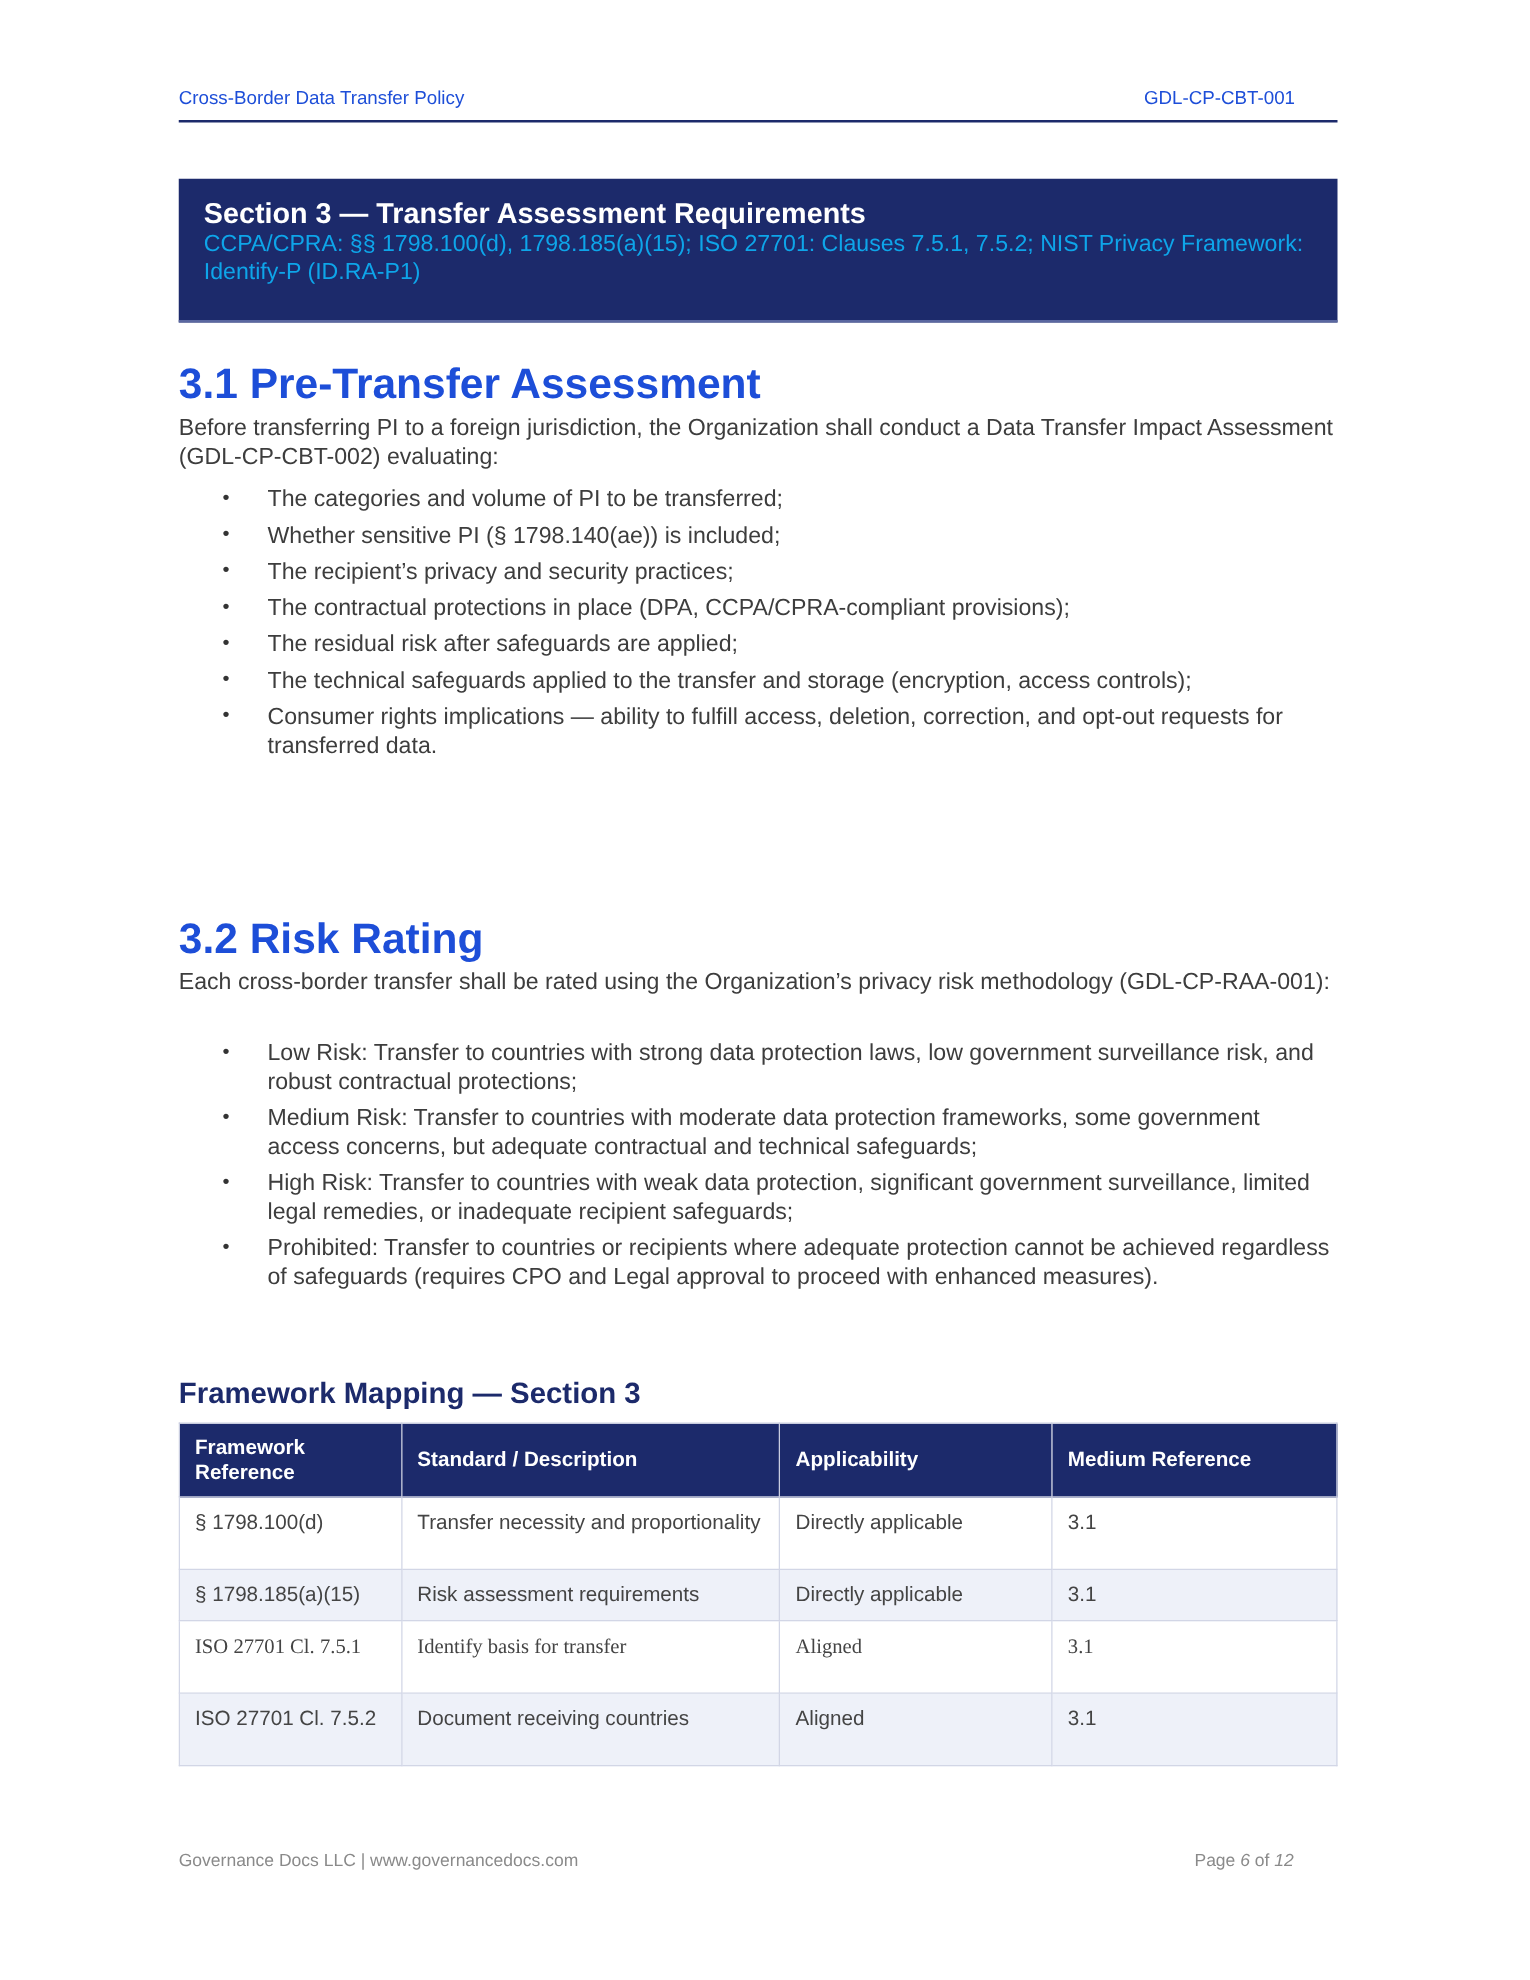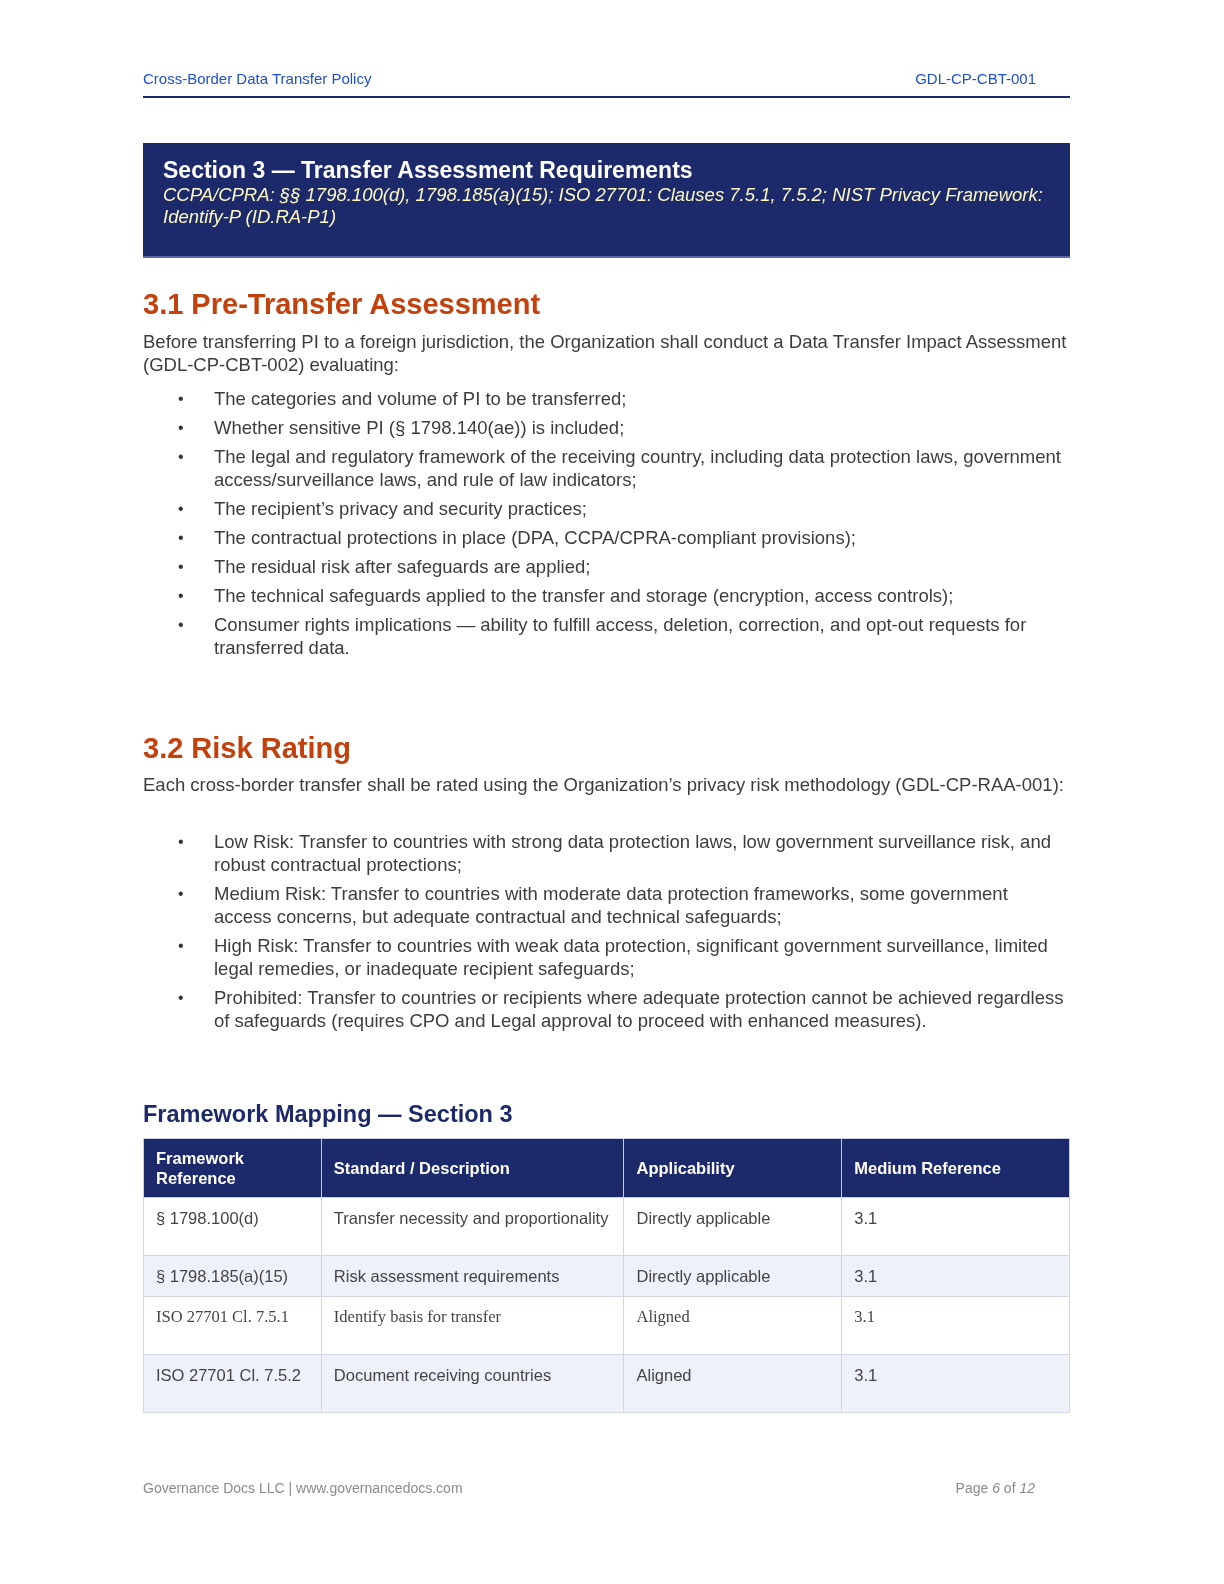--- a/index.html
+++ b/index.html
@@ -2,22 +2,22 @@
 <html><head>
 <meta charset="utf-8">
 <style>
   html, body { margin: 0; padding: 0; background: #ffffff; }
   body { width: 1224px; height: 1584px; position: relative; font-family: "Liberation Sans", sans-serif; color: #3d3d3d; }
   .page { position: absolute; left: 143px; top: 0; width: 927px; }
   .running-header { position: absolute; top: 70px; left: 0; width: 927px; height: 26px; border-bottom: 2px solid #1c2a6b; display: flex; justify-content: space-between; font-size: 15px; color: #1d4ed8; }
   .running-header .right { padding-right: 34px; }
   .banner { position: absolute; top: 143px; left: 0; width: 927px; height: 115px; background: #1c2a6b; border-bottom: 2px solid #5a67a0; box-sizing: border-box; padding: 14px 20px 0 20px; }
   .banner-title { color: #ffffff; font-weight: bold; font-size: 23px; line-height: 27px; }
-  .banner-sub { color: #fef9c3; font-style: italic; font-size: 18.5px; line-height: 22px; }
-  h2 { margin: 0; color: #c2410c; font-size: 29px; font-weight: bold; position: absolute; left: 0; }
+  .banner-sub { color: #0ea5e9; font-size: 18.5px; line-height: 22px; }
+  h2 { margin: 0; color: #1d4ed8; font-size: 34px; font-weight: bold; position: absolute; left: 0; }
   p.body { margin: 0; font-size: 18.5px; line-height: 23px; position: absolute; left: 0; width: 927px; }
   ul.bullets { margin: 0; padding: 0; list-style: none; position: absolute; left: 0; width: 927px; }
   ul.bullets li { position: relative; padding-left: 71px; font-size: 18.5px; line-height: 23px; margin-bottom: 6px; }
   ul.bullets li::before { content: "\2022"; position: absolute; left: 35px; top: 0; font-size: 16px; color: #333; }
   h3.table-title { margin: 0; color: #1c2a6b; font-size: 23.5px; font-weight: bold; position: absolute; left: 0; top: 1101px; }
   table.map { position: absolute; top: 1138px; left: 0; width: 927px; border-collapse: collapse; font-size: 16.5px; }
   table.map th { background: #1c2a6b; color: #ffffff; font-weight: bold; text-align: left; padding: 9px 12px; height: 40px; line-height: 20px; border: 1px solid #c9cde0; vertical-align: middle; }
   table.map td { padding: 10px 12px; vertical-align: top; line-height: 20px; border: 1px solid #d2d6e6; color: #444; }
   table.map tr.alt td { background: #eef1f9; }
   .footer { position: absolute; top: 1480px; left: 0; width: 927px; display: flex; justify-content: space-between; font-size: 14px; color: #8a8a8a; }
@@ -37,21 +37,20 @@
   <div class="banner">
     <div class="banner-title">Section 3 — Transfer Assessment Requirements</div>
     <div class="banner-sub">CCPA/CPRA: §§ 1798.100(d), 1798.185(a)(15); ISO 27701: Clauses 7.5.1, 7.5.2; NIST Privacy Framework: Identify-P (ID.RA-P1)</div>
   </div>
 
   <h2 style="top:288px;">3.1 Pre-Transfer Assessment</h2>
   <p class="body" style="top:330px;">Before transferring PI to a foreign jurisdiction, the Organization shall conduct a Data Transfer Impact Assessment (GDL-CP-CBT-002) evaluating:</p>
   <ul class="bullets" style="top:387px;">
     <li>The categories and volume of PI to be transferred;</li>
     <li>Whether sensitive PI (§ 1798.140(ae)) is included;</li>
-    <li>The legal and regulatory framework of the receiving country, including data protection laws, government access/surveillance laws, and rule of law indicators;</li>
     <li>The recipient’s privacy and security practices;</li>
     <li>The contractual protections in place (DPA, CCPA/CPRA-compliant provisions);</li>
     <li>The residual risk after safeguards are applied;</li>
     <li>The technical safeguards applied to the transfer and storage (encryption, access controls);</li>
     <li>Consumer rights implications — ability to fulfill access, deletion, correction, and opt-out requests for transferred data.</li>
   </ul>
 
   <h2 style="top:732px;">3.2 Risk Rating</h2>
   <p class="body" style="top:773px;">Each cross-border transfer shall be rated using the Organization’s privacy risk methodology (GDL-CP-RAA-001):</p>
   <ul class="bullets" style="top:830px;">

